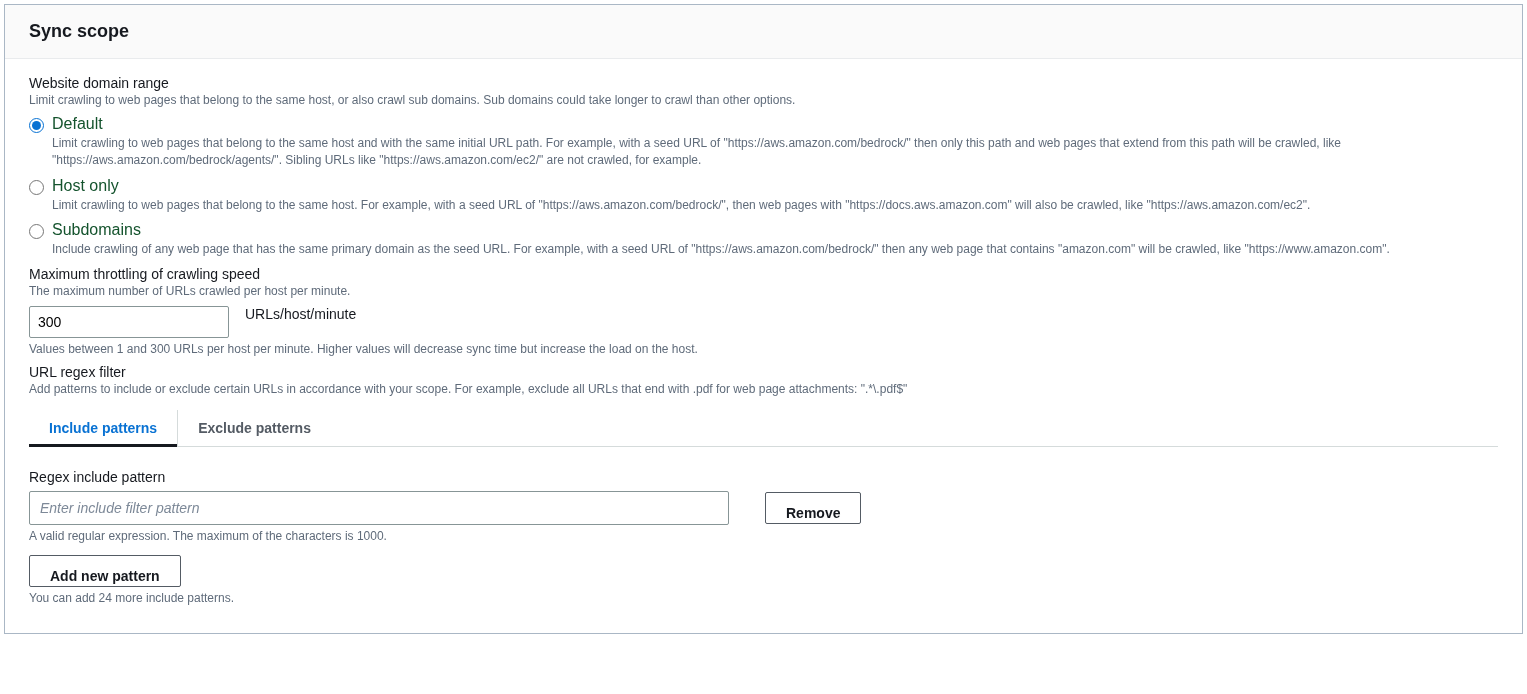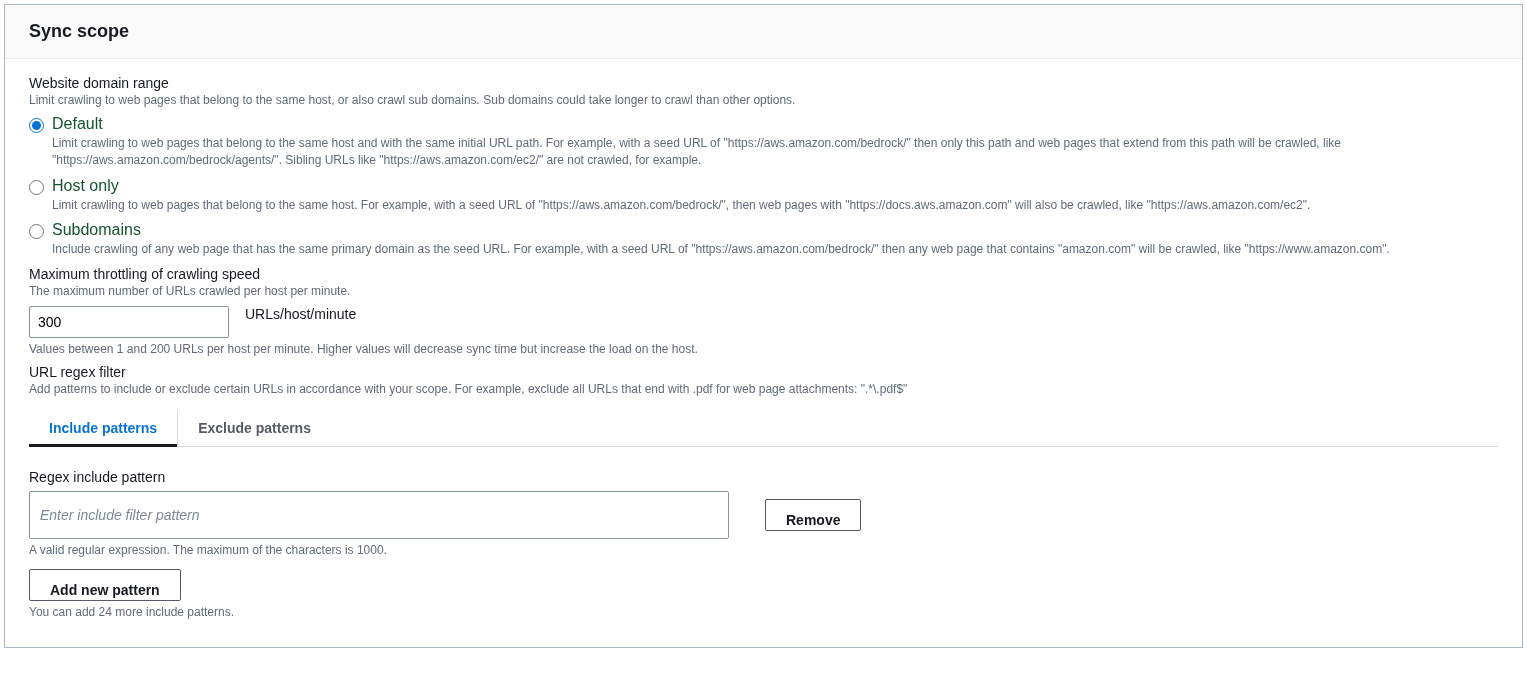--- a/index.html
+++ b/index.html
@@ -114,21 +114,21 @@
   }
   .pattern-section { margin-top: 22px; }
   .pattern-row {
     display: flex;
     align-items: center;
     gap: 36px;
     margin: 6px 0 0 0;
   }
   .text-input {
     width: 700px;
-    height: 48px;
+    height: 34px;
     padding: 4px 10px;
     font-size: 14px;
     font-style: italic;
     color: #5f6b7a;
     border: 1px solid #879596;
     border-radius: 2px;
   }
   .text-input::placeholder {
     color: #7d8998;
     font-style: italic;
@@ -181,21 +181,21 @@
         <p class="radio-desc">Include crawling of any web page that has the same primary domain as the seed URL. For example, with a seed URL of "https://aws.amazon.com/bedrock/" then any web page that contains "amazon.com" will be crawled, like "https://www.amazon.com".</p>
       </div>
     </div>
 
     <p class="section-label">Maximum throttling of crawling speed</p>
     <p class="section-desc">The maximum number of URLs crawled per host per minute.</p>
     <div class="throttle-row">
       <input type="number" class="number-input" value="300" style="">
       <span class="unit-label">URLs/host/minute</span>
     </div>
-    <p class="constraint">Values between 1 and 200 URLs per host per minute. Higher values will decrease sync time but increase the load on the host.</p>
+    <p class="constraint">Values between 1 and 300 URLs per host per minute. Higher values will decrease sync time but increase the load on the host.</p>
 
     <p class="section-label">URL regex filter</p>
     <p class="section-desc">Add patterns to include or exclude certain URLs in accordance with your scope. For example, exclude all URLs that end with .pdf for web page attachments: ".*\.pdf$"</p>
 
     <div class="tabs">
       <div class="tab active">Include patterns</div>
       <div class="tab">Exclude patterns</div>
     </div>
 
     <div class="pattern-section">

